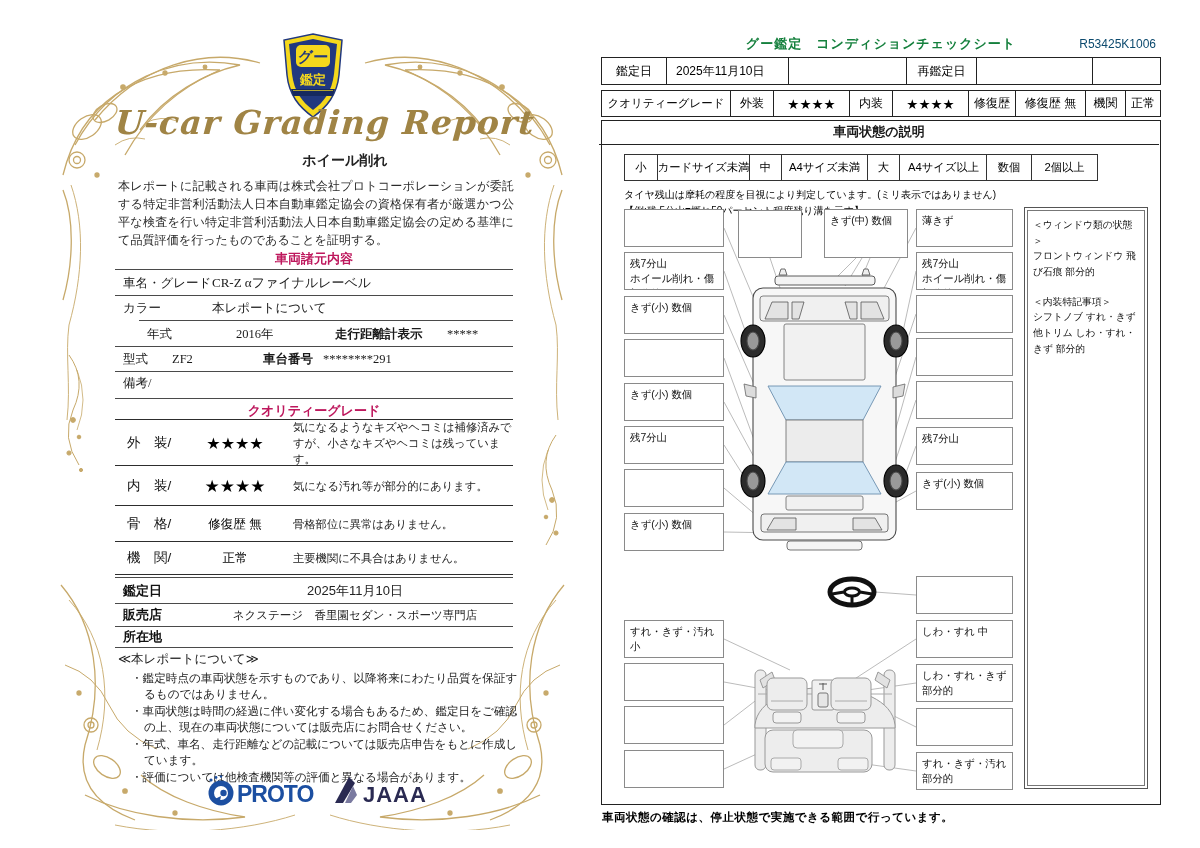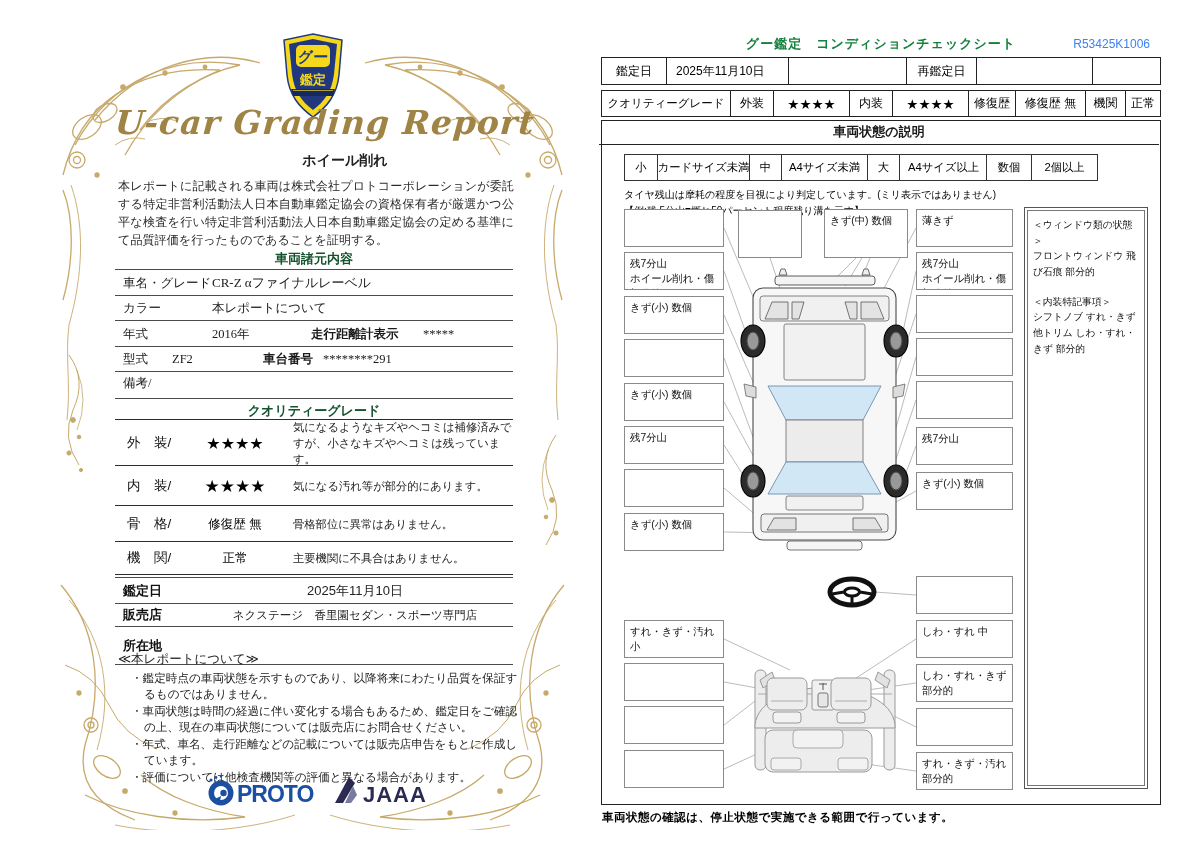--- a/index.html
+++ b/index.html
@@ -9,21 +9,21 @@
   .stage { position:absolute; left:0; top:0; width:1200px; height:848px; background:#fff; }
   .abs { position:absolute; }
 
   
   .left-page { position:absolute; left:55px; top:25px; width:515px; height:805px; }
   .cert-title { left:40px; top:78px; width:460px; text-align:center;
     font-family:"DejaVu Serif","Liberation Serif",serif; font-style:italic; font-weight:bold;
     font-size:33px; color:#a08445; letter-spacing:1px; transform:skewX(-4deg); }
   .cert-subtitle { left:80px; top:127px; width:420px; text-align:center; font-weight:bold; font-size:14px; color:#222; }
   .cert-intro { left:63px; top:152px; width:396px; font-size:12.1px; line-height:1.5; color:#2b2b2b; text-align:justify; }
-  .sec-head { width:398px; left:60px; text-align:center; font-weight:bold; font-size:13px; color:#14532d; }
+  .sec-head { width:398px; left:60px; text-align:center; font-weight:bold; font-size:13px; color:#be185d; }
   .spec-table { left:60px; top:244px; width:398px; }
   .srow { position:relative; border-top:1px solid #4a4a4a;font-family:Liberation Serif, serif; }
   .srow:last-child { border-bottom:1px solid #4a4a4a; }
   .srow span { position:absolute; top:50%; transform:translateY(-50%); font-size:12.5px; white-space:nowrap; }
   .grade-table { left:60px; top:394px; width:398px; }
   .grow { position:relative; border-top:1.5px solid #2d2d2d; }
   .grow:last-child { border-bottom:0; }
   .grow .glabel { position:absolute; left:12px; top:50%; transform:translateY(-50%); font-size:13.5px; color:#111; white-space:nowrap; }
   .grow .gvalue { position:absolute; left:70px; width:100px; top:50%; transform:translateY(-50%); text-align:center; font-size:15px; color:#000; white-space:nowrap; }
   .grow .gdesc { position:absolute; left:178px; width:222px; top:50%; transform:translateY(-50%); font-size:11.3px; line-height:1.42; color:#222; }
@@ -32,21 +32,21 @@
   .irow .ilabel { position:absolute; left:8px; top:50%; transform:translateY(-50%); font-size:13px; font-weight:bold; color:#111; white-space:nowrap; }
   .irow .ivalue { position:absolute; left:90px; width:300px; top:50%; transform:translateY(-50%); text-align:center; color:#222; white-space:nowrap; }
   .notes { left:63px; top:626px; width:400px; font-size:11.6px; color:#222; }
   .notes .nhead { font-size:12.5px; margin-bottom:2px; }
   .notes .nitem { padding-left:26px; text-indent:-13px; line-height:1.38; margin-top:1px; }
   .notes .nitem::before { content:"・"; }
 
   
   .right-page { position:absolute; left:598px; top:30px; width:566px; height:800px; }
   .rp-title { left:0; top:5px; width:566px; text-align:center; font-weight:bold; font-size:13px; color:#15803d; letter-spacing:1px; }
-  .rp-serial { right:14px; top:7px; font-size:12px; color:#3b82f6; }
+  .rp-serial { right:8px; top:7px; font-size:12px; color:#0c4a6e; }
   .tbl { position:absolute; display:flex; border:1.4px solid #222; background:#fff; }
   .tbl > div { border-left:1px solid #222; display:flex; align-items:center; justify-content:center;
                font-size:12px; color:#000; overflow:hidden; white-space:nowrap; }
   .tbl > div:first-child { border-left:none; }
   .tbl > div.lft { justify-content:flex-start; padding-left:9px; }
   .mainbox { left:3px; top:90px; width:560px; height:685px; border:1.5px solid #222; background:#fff; }
   .mainbox-head { left:1px; top:90px; width:560px; height:25px; border-bottom:1.4px solid #222;
       display:flex; align-items:center; justify-content:center; font-weight:bold; font-size:13px; }
   .legend { border:1px solid #333 !important; }
   .legend > div { font-size:11.3px; border-left:1px solid #333; }
@@ -167,21 +167,21 @@
 
     <div class="abs spec-table">
       <div class="srow" style="height:26px;">
         <span style="left:8px;">車名・グレード</span>
         <span style="left:97px;font-size:13px;">CR-Z αファイナルレーベル</span>
       </div>
       <div class="srow" style="height:25px;">
         <span style="left:8px;">カラー</span>
         <span style="left:97px;">本レポートについて</span>
       </div>
-      <div class="srow" style="height:26px;">
+      <div class="srow" style="height:26px;margin-left:24px;">
         <span style="left:8px;">年式</span>
         <span style="left:97px;">2016年</span>
         <span style="left:196px;font-weight:bold;">走行距離計表示</span>
         <span style="left:308px;">*****</span>
       </div>
       <div class="srow" style="height:25px;">
         <span style="left:8px;">型式</span>
         <span style="left:57px;">ZF2</span>
         <span style="left:148px;font-weight:bold;">車台番号</span>
         <span style="left:208px;">********291</span>
@@ -218,21 +218,21 @@
 
     <div class="abs" style="left:60px;top:552px;width:398px;">
       <div class="irow" style="height:26px;">
         <span class="ilabel">鑑定日</span>
         <span class="ivalue" style="font-size:13px;">2025年11月10日</span>
       </div>
       <div class="irow" style="height:23px;">
         <span class="ilabel">販売店</span>
         <span class="ivalue" style="font-size:11.5px;">ネクステージ　香里園セダン・スポーツ専門店</span>
       </div>
-      <div class="irow" style="height:39px;">
+      <div class="irow" style="height:22px;">
         <span class="ilabel">所在地</span>
       </div>
     </div>
 
     <div class="abs notes">
       <div class="nhead">≪本レポートについて≫</div>
       <div class="nitem">鑑定時点の車両状態を示すものであり、以降将来にわたり品質を保証するものではありません。</div>
       <div class="nitem">車両状態は時間の経過に伴い変化する場合もあるため、鑑定日をご確認の上、現在の車両状態については販売店にお問合せください。</div>
       <div class="nitem">年式、車名、走行距離などの記載については販売店申告をもとに作成しています。</div>
       <div class="nitem">評価については他検査機関等の評価と異なる場合があります。</div>

